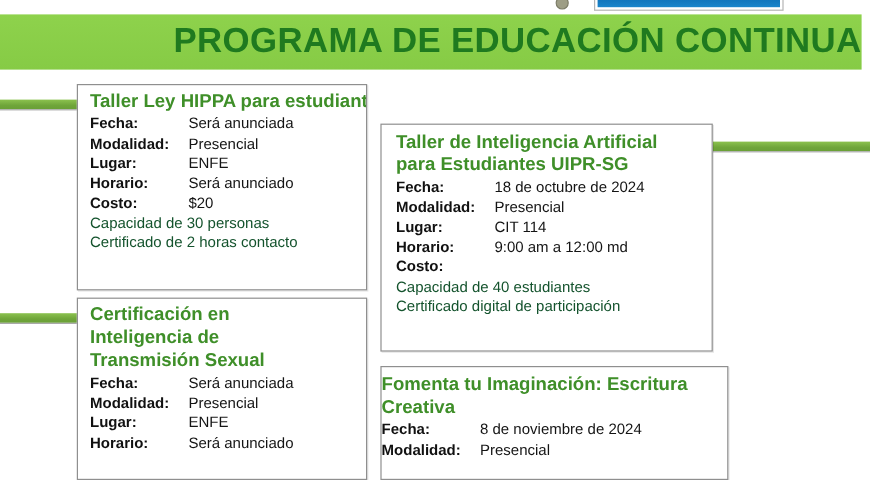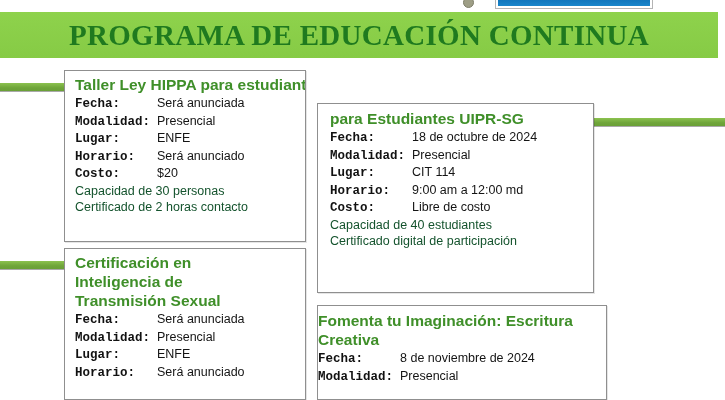--- a/index.html
+++ b/index.html
@@ -52,26 +52,26 @@
     position: absolute;
     left: 0; top: 12px;
     width: 718px; height: 46px;
     background: #8cd04a;
     background: linear-gradient(to bottom, #8ed24c 0%, #86cb45 100%);
   }
   #title-band .title-text {
     position: absolute;
     left: 0; right: 0; top: 50%;
     transform: translateY(-50%);
-    text-align: center;
+    text-align: right;
     color: #1f7a1f;
     font-weight: bold;
     font-size: 29px;
     letter-spacing: 0.3px;
-    font-family: Liberation Serif, serif;
+    font-family: Liberation Sans, sans-serif;
     white-space: nowrap;
   }
 
   
   .connector {
     position: absolute;
     height: 9px;
     background: linear-gradient(to bottom, #8cc24f 0%, #6fa53a 60%, #6aa037 100%);
     border-bottom: 1px solid #a9a9a9;
     box-sizing: border-box;
@@ -99,21 +99,21 @@
   .detail-row {
     display: flex;
     align-items: baseline;
     line-height: 16.5px;
   }
   .detail-label {
     font-weight: bold;
     font-size: 12.5px;
     color: #111111;
     flex: 0 0 auto;
-    font-family: Liberation Mono, monospace;
+    font-family: Liberation Sans, sans-serif;
   }
   .detail-value {
     font-size: 12.5px;
     color: #141414;
     font-family: "Liberation Sans", sans-serif;
     flex: 0 0 auto;
   }
   .note-row {
     font-size: 12.5px;
     color: #14532d;
@@ -176,41 +176,41 @@
   <div class="detail-row">
     <span class="detail-label">Costo:</span>
     <span class="detail-value">$20</span>
   </div>
 
   <div class="note-row">Capacidad de 30 personas</div>
   <div class="note-row">Certificado de 2 horas contacto</div>
 </div>
 
 <div class="card" id="card-ai">
+  <div class="card-title">Taller de Inteligencia Artificial</div>
   <div class="card-title">para Estudiantes UIPR-SG</div>
 
   <div class="detail-row">
     <span class="detail-label">Fecha:</span>
     <span class="detail-value">18 de octubre de 2024</span>
   </div>
   <div class="detail-row">
     <span class="detail-label">Modalidad:</span>
     <span class="detail-value">Presencial</span>
   </div>
   <div class="detail-row">
     <span class="detail-label">Lugar:</span>
     <span class="detail-value">CIT 114</span>
   </div>
   <div class="detail-row">
     <span class="detail-label">Horario:</span>
     <span class="detail-value">9:00 am a 12:00 md</span>
   </div>
   <div class="detail-row">
     <span class="detail-label">Costo:</span>
-    <span class="detail-value">Libre de costo</span>
   </div>
 
   <div class="note-row">Capacidad de 40 estudiantes</div>
   <div class="note-row">Certificado digital de participación</div>
 </div>
 
 <div class="card" id="card-ets">
   <div class="card-title">Certificación en</div>
   <div class="card-title">Inteligencia de</div>
   <div class="card-title">Transmisión Sexual</div>

